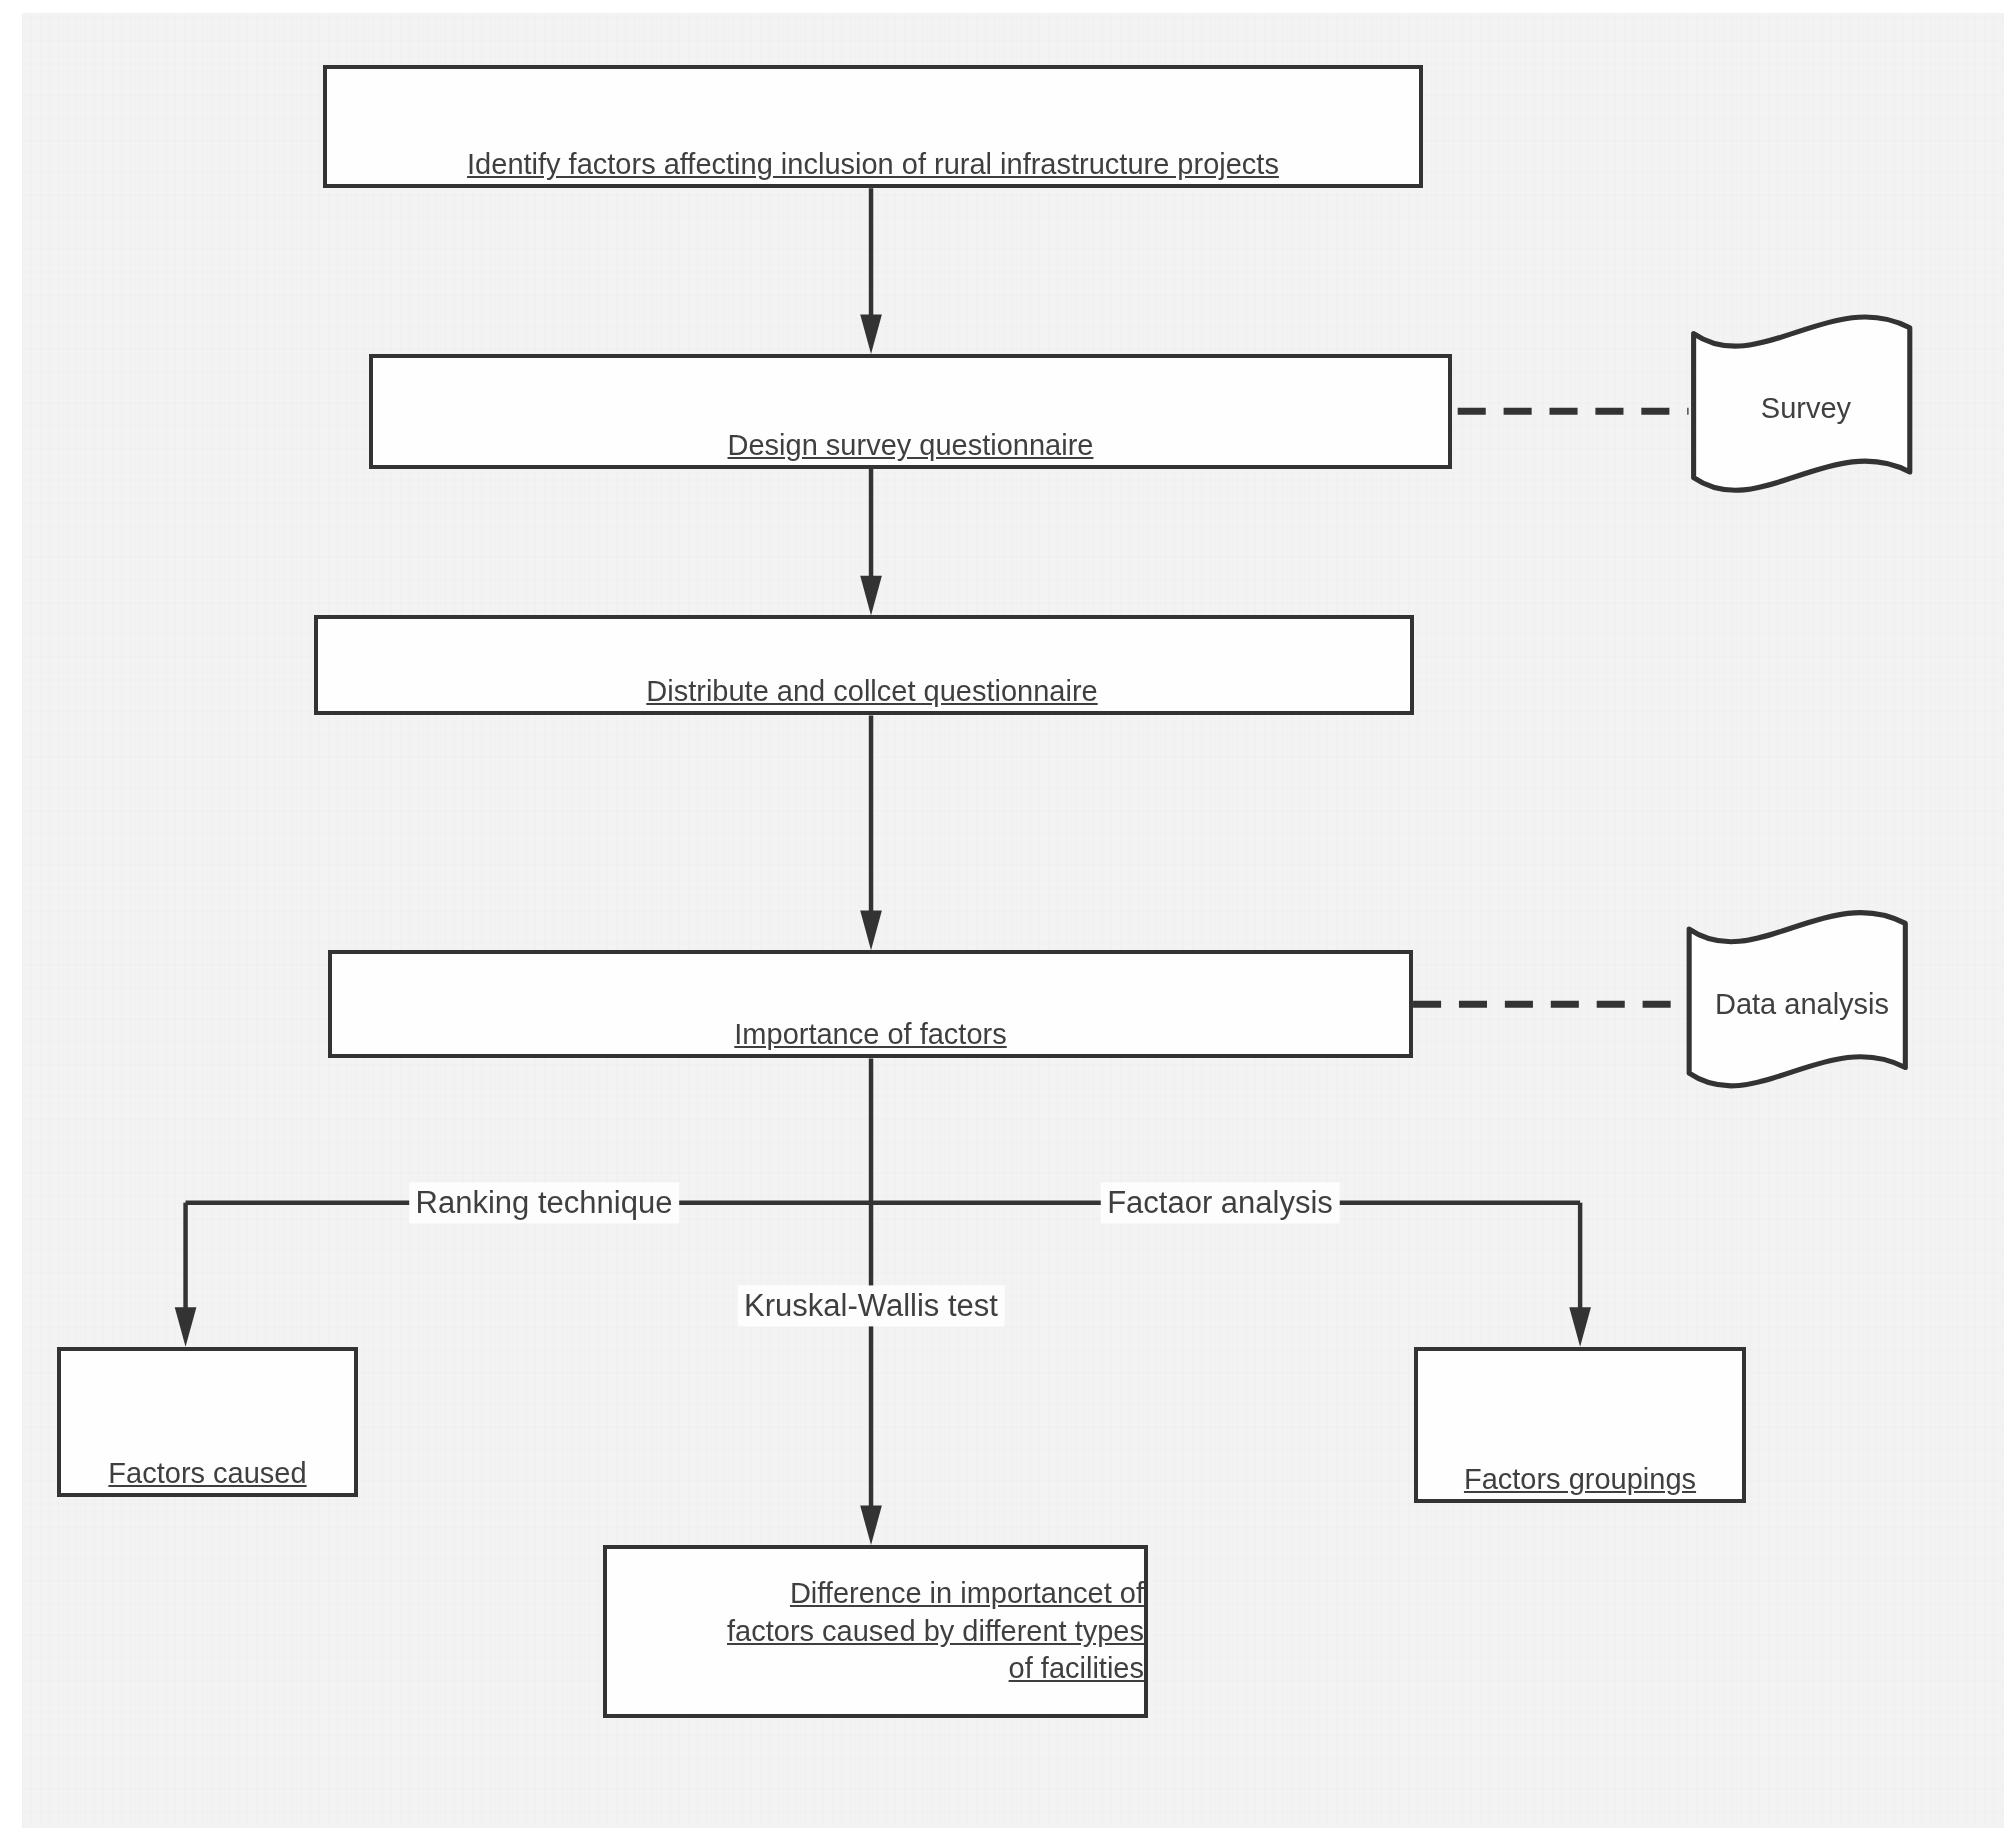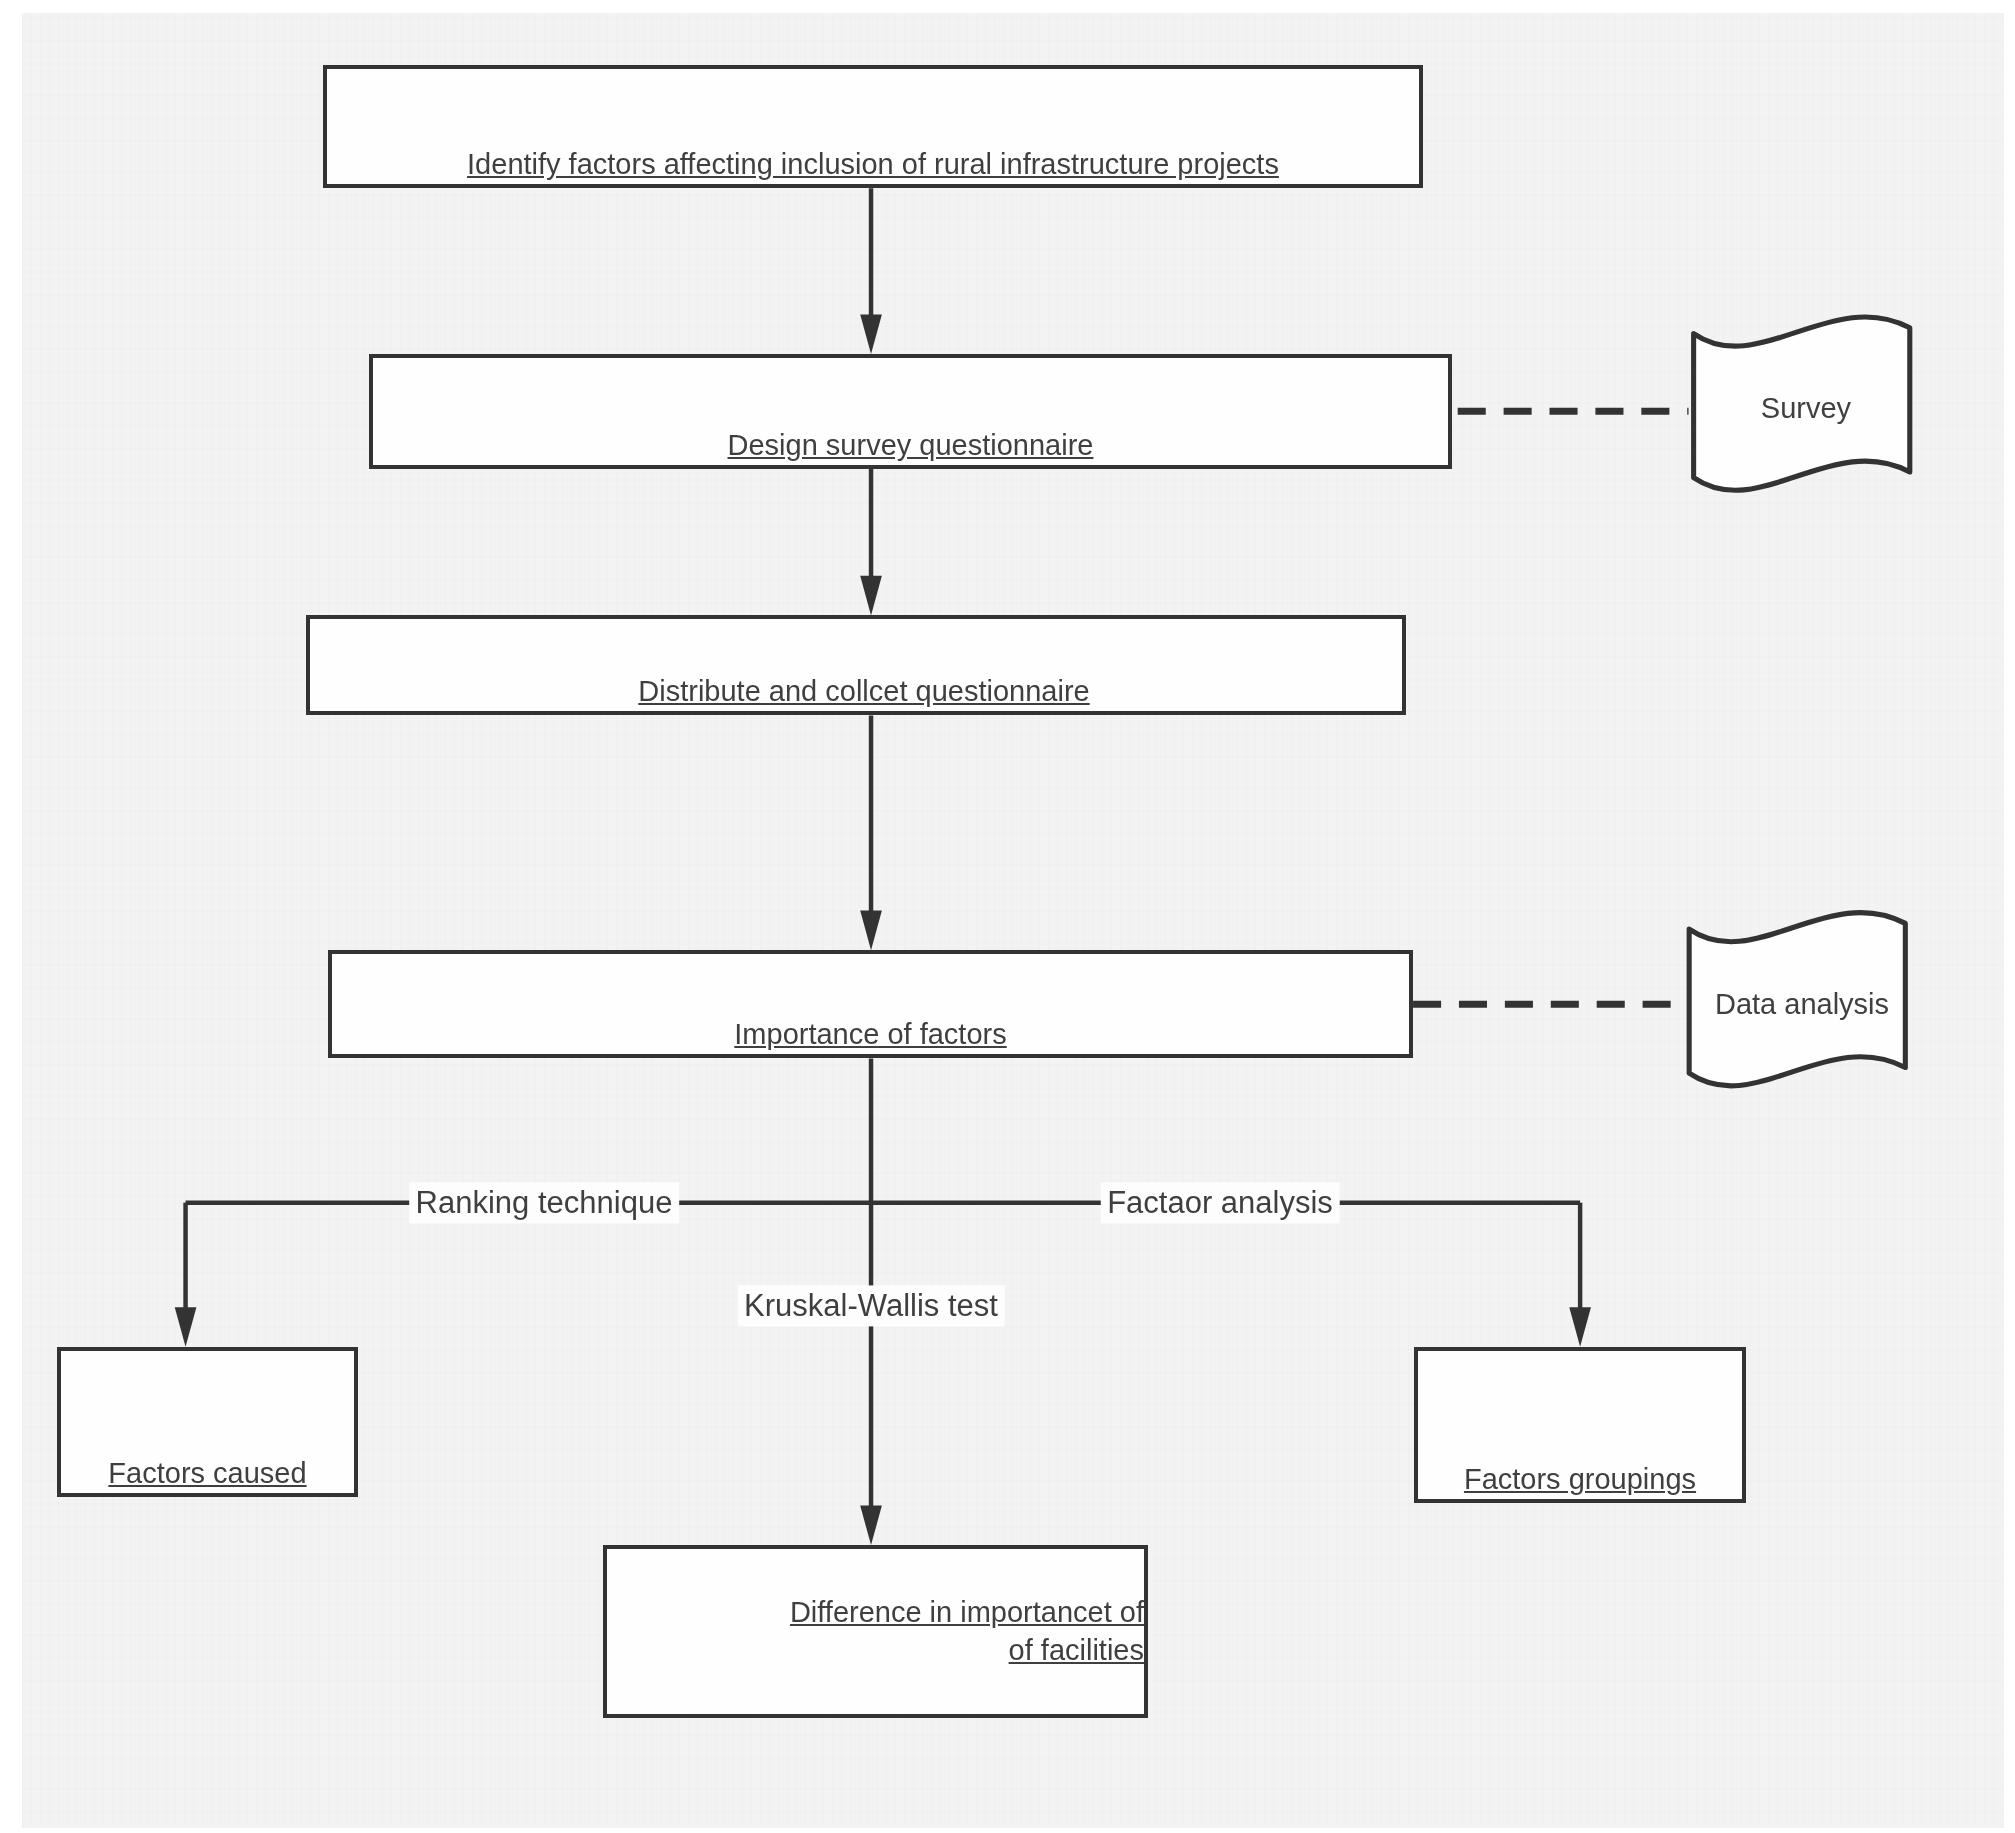--- a/index.html
+++ b/index.html
@@ -38,21 +38,21 @@
     justify-content: center;
     text-align: center;
     color: #3f3f3f;
     font-size: 29px;
     line-height: 1.3;
     z-index: 3;
     text-decoration: underline;
   }
   #box-identify   { left: 323px;  top: 65px;  width: 1100px; height: 123px; }
   #box-design     { left: 329px;  top: 354px;  width: 1083px; height: 115px; margin-left: 40px; }
-  #box-distribute { left: 306px;  top: 615px;  width: 1100px; height: 100px; padding-left: 16px; }
+  #box-distribute { left: 314px;  top: 615px;  width: 1100px; height: 100px; padding-left: 16px; }
   #box-importance { left: 328px;  top: 950px; width: 1085px; height: 108px; }
   #box-ranking    { left: 57px;   top: 1347px; width: 301px;  height: 150px; }
   #box-groupings  { left: 1414px; top: 1347px; width: 332px;  height: 156px; }
   #box-difference { left: 603px;  top: 1545px; width: 545px;  height: 173px; flex-direction: column; }
   #box-difference .line { display: block; }
 
   .edge-label {
     position: absolute;
     transform: translate(-50%, -50%);
     background: #fdfdfd;
@@ -136,20 +136,21 @@
 <div id="box-ranking" class="box">
   <span>Factors caused</span>
 </div>
 
 <div id="box-groupings" class="box">
   <span>Factors groupings</span>
 </div>
 
 <div id="box-difference" class="box">
   <span class="line">Difference in importancet of</span>
+  <span class="line">factors caused by different types</span>
   <span class="line">of facilities</span>
 </div>
 
 <div id="label-survey" class="flag-label">Survey</div>
 <div id="label-data-analysis" class="flag-label">Data analysis</div>
 
 <div id="label-ranking-technique" class="edge-label">Ranking technique</div>
 <div id="label-factor-analysis" class="edge-label">Factaor analysis</div>
 <div id="label-kruskal" class="edge-label">Kruskal-Wallis test</div>
 

